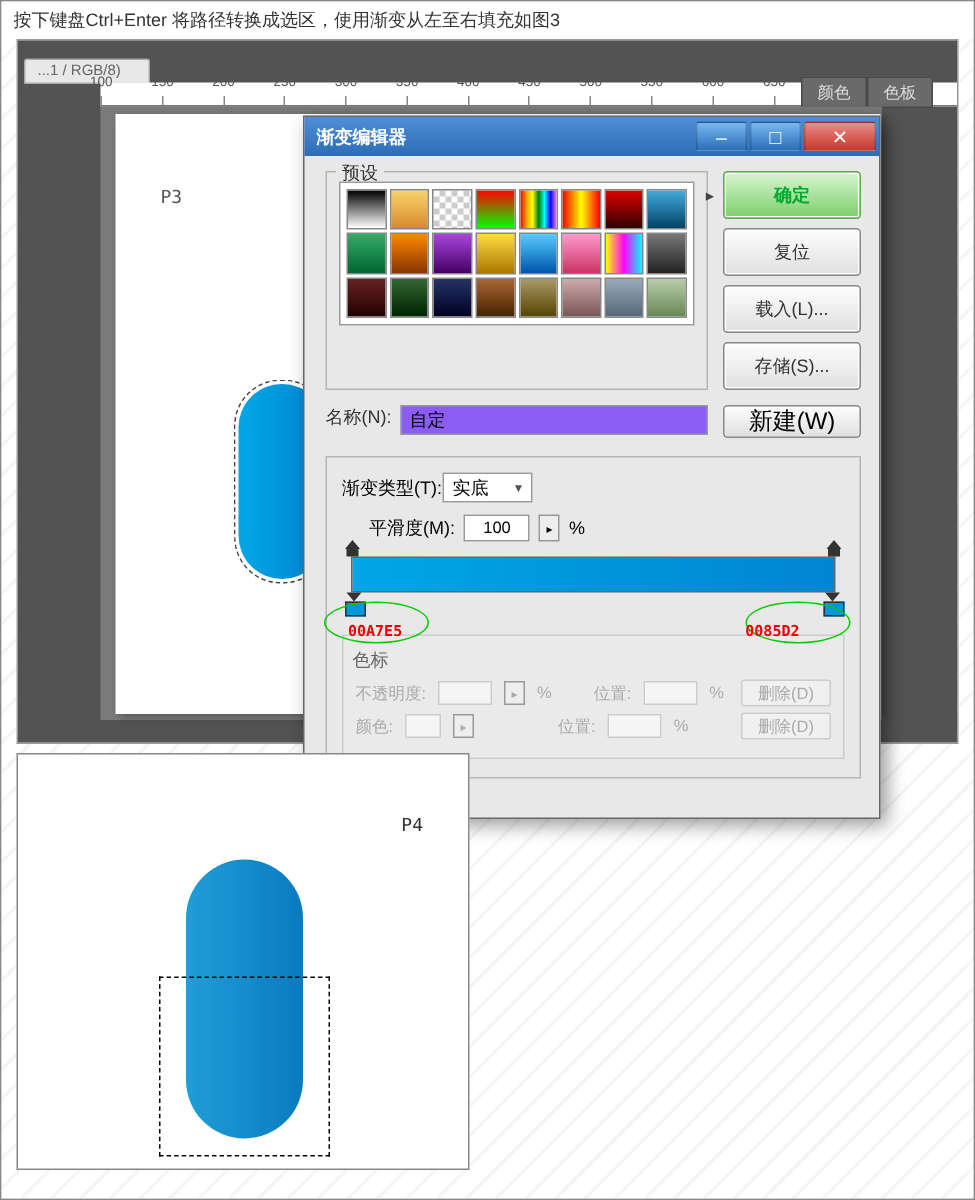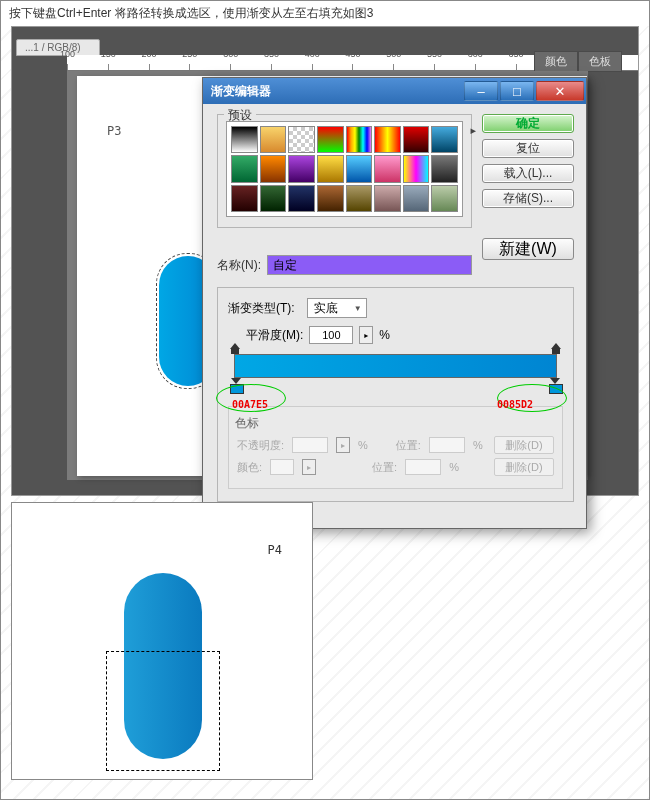--- a/index.html
+++ b/index.html
@@ -34,30 +34,30 @@
 .win-max { background: linear-gradient(#7ab6f0,#2a6fb8); }
 .win-close { background: linear-gradient(#e98b8b,#c8392b); width: 48px; }
 
 .dialog-body { padding: 10px 12px 26px 14px; display: grid; grid-template-columns: 1fr 92px; gap: 6px 10px; }
 .presets-group { grid-column: 1; border: 1px solid #b5b5b5; padding: 6px 8px 10px; background: #e8e8e8; position: relative; }
 .presets-label { position: absolute; top: -8px; left: 6px; background: #e8e8e8; padding: 0 4px; color: #333; }
 .preset-grid { background: #fff; border: 1px solid #999; padding: 4px; display: grid; grid-template-columns: repeat(8, 1fr); gap: 2px; height: 96px; position: relative; }
 .preset-grid::after { content: "▸"; position: absolute; right: -14px; top: 2px; color: #444; font-size: 11px; }
 .swatch { border: 1px solid #888; }
 .right-buttons { grid-column: 2; display: flex; flex-direction: column; gap: 6px; align-items: stretch; }
-.r-btn { height: 19px; border: 1px solid #8a8a8a; background: linear-gradient(#fdfdfd,#e0e0e0); border-radius: 3px; font-size: 12px; color: #333; box-shadow: inset 0 0 0 1px #fff; }
+.r-btn { height: 32px; border: 1px solid #8a8a8a; background: linear-gradient(#fdfdfd,#e0e0e0); border-radius: 3px; font-size: 12px; color: #333; box-shadow: inset 0 0 0 1px #fff; }
 .r-btn.primary { background: linear-gradient(#d8f5d0,#7dcf6c); color: #0a3; border-color: #5faa4e; font-weight: bold; }
 
-.name-row { grid-column: 1; display: flex; align-items: center; gap: 6px; margin-top: 21px; }
+.name-row { grid-column: 1; display: flex; gap: 6px; margin-top: 4px; }
 .name-row label { color: #333; }
 .name-input { flex: 1; height: 20px; border: 1px solid #999; padding: 0 5px; background: #8b5cf6; font-size: 12px; }
 .new-btn { grid-column: 2; height: 22px; border: 1px solid #8a8a8a; background: linear-gradient(#fdfdfd,#e0e0e0); border-radius: 3px; font-size: 16px; margin-top: 4px; }
 
 .type-group { grid-column: 1 / span 2; border: 1px solid #b5b5b5; padding: 10px 10px 12px; margin-top: 6px; position: relative; }
-.type-row { display: flex; align-items: center; gap: 12px; margin-bottom: 8px; }
+.type-row { display: flex; align-items: center; gap: 0; margin-bottom: 8px; }
 .type-select { height: 20px; border: 1px solid #999; background: #fff; padding: 0 20px 0 6px; position: relative; display: inline-flex; align-items: center; min-width: 60px; }
 .type-select::after { content: "▼"; position: absolute; right: 4px; font-size: 8px; color: #555; }
 .smooth-row { display: flex; align-items: center; gap: 6px; margin-bottom: 10px; padding-left: 18px; }
 .num-input { width: 44px; height: 18px; border: 1px solid #999; background: #fff; text-align: center; font-size: 11px; }
 .tri-btn { width: 14px; height: 18px; border: 1px solid #999; background: #eee; font-size: 8px; display: flex; align-items: center; justify-content: center; }
 
 .gradient-bar-wrap { position: relative; margin: 4px 6px 28px; }
 .gradient-bar { height: 24px; background: linear-gradient(to right, #00a7e5, #0085d2); border: 1px solid #666; }
 .opacity-stop { position: absolute; top: -10px; width: 10px; height: 10px; }
 .opacity-stop::before { content: ""; position: absolute; left: 0; top: 0; border: 5px solid transparent; border-bottom: 6px solid #333; top: -6px; }

